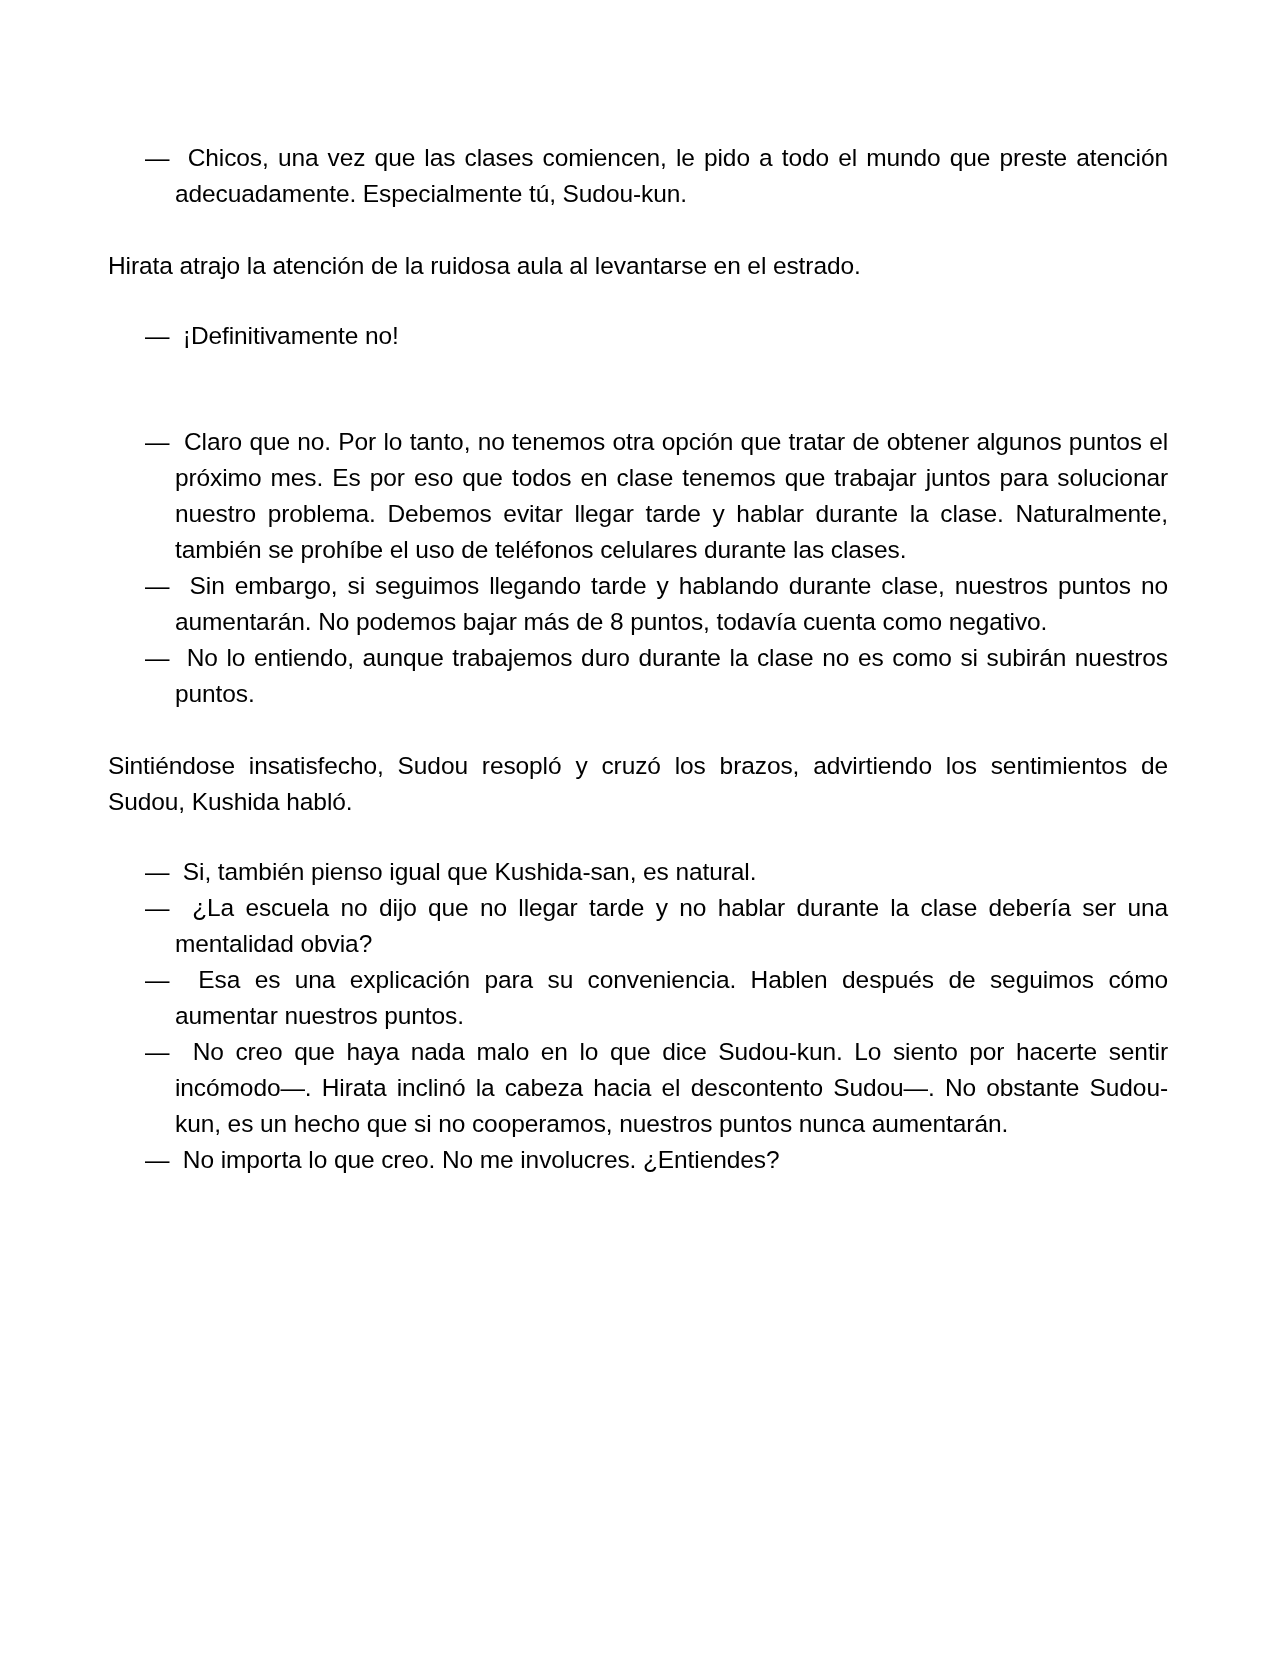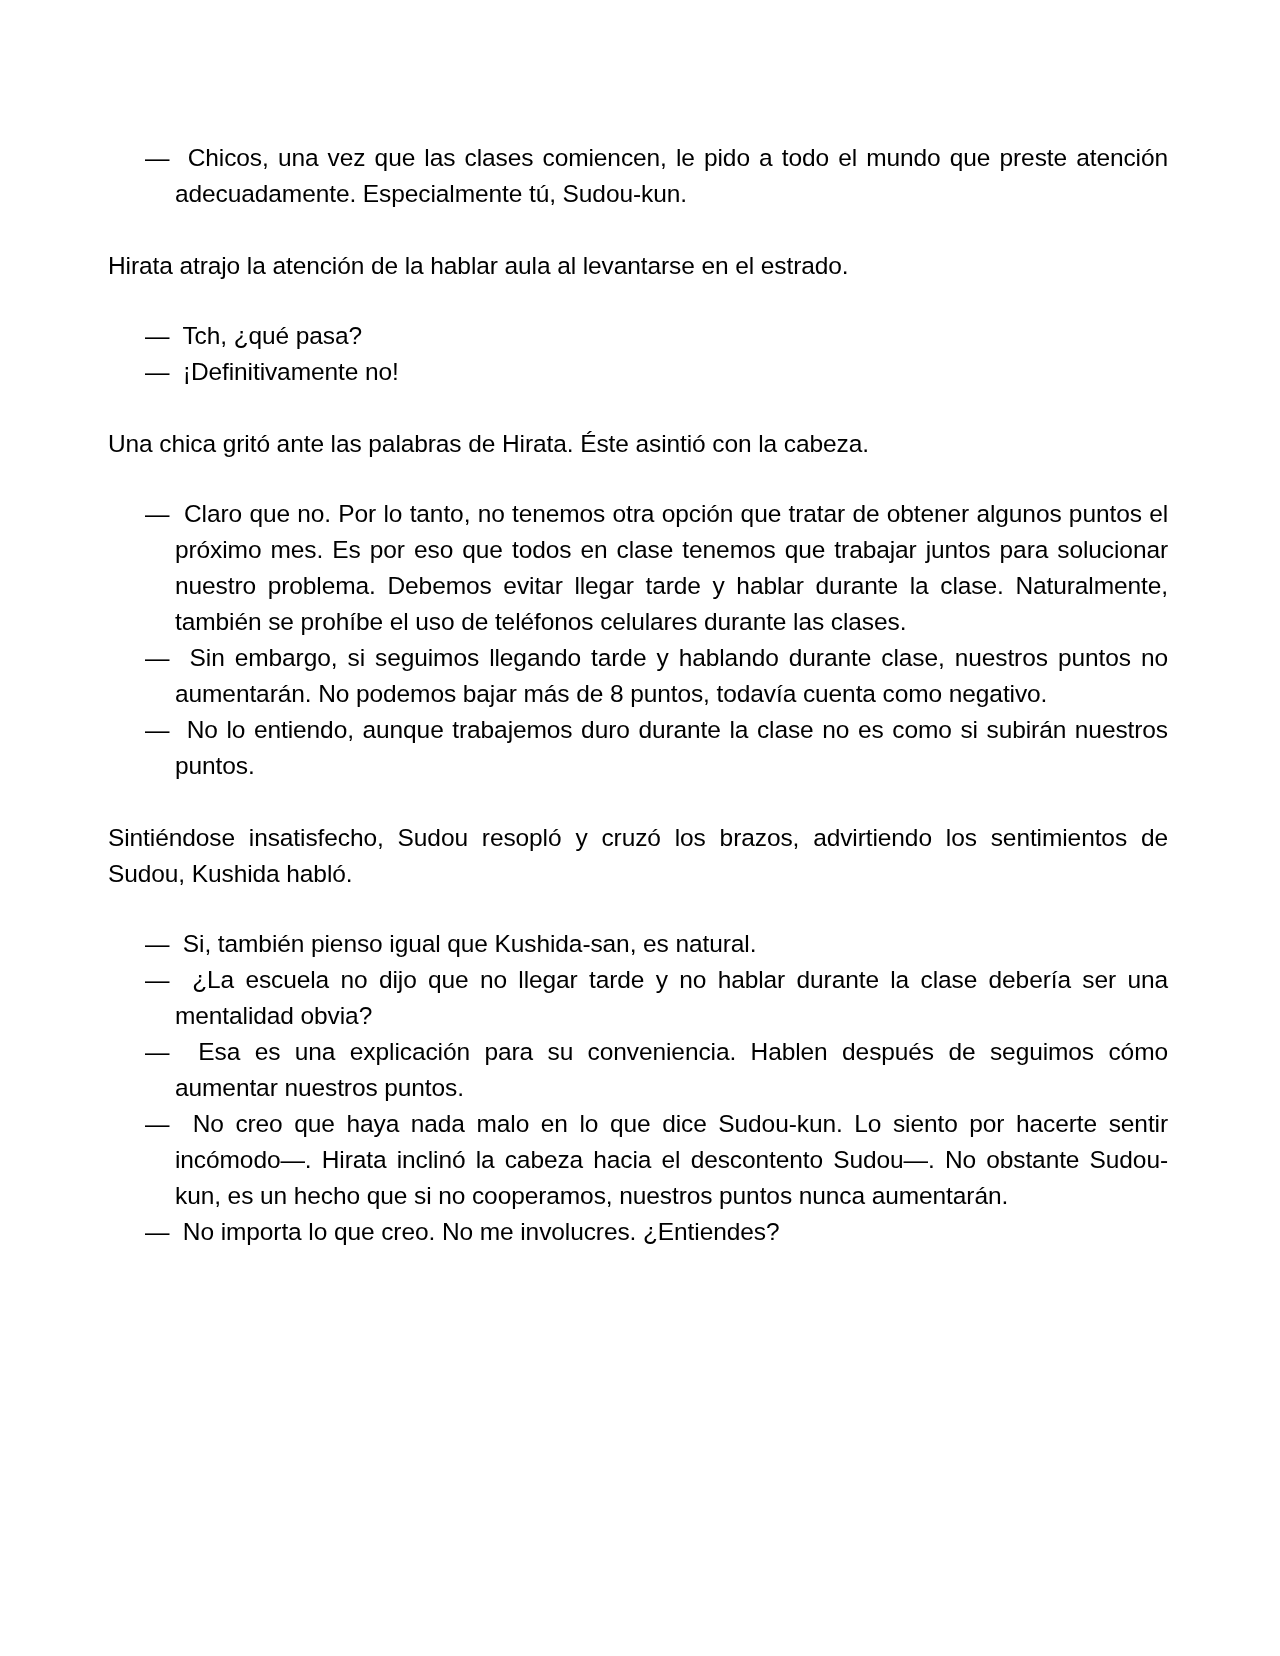--- a/index.html
+++ b/index.html
@@ -71,32 +71,30 @@
 <body>
 
 <div id="page">
 
   <div class="block dialogue">
     <p class="dialogue-line"><span class="dash">—</span><span class="dash">  </span><span>Chicos, una vez que las clases comiencen, le pido a todo el mundo que preste atención adecuadamente. Especialmente tú, Sudou-kun.</span></p>
   </div>
 
   <div class="gap-md"></div>
 
-  <p class="block narration">Hirata atrajo la atención de la hablar aula al levantarse en el estrado.</p>
+  <p class="block narration">Hirata atrajo la atención de la ruidosa aula al levantarse en el estrado.</p>
 
   <div class="gap-sm"></div>
 
   <div class="block dialogue">
-    <p class="dialogue-line"><span class="dash">—</span><span class="dash">  </span><span>Tch, ¿qué pasa?</span></p>
     <p class="dialogue-line"><span class="dash">—</span><span class="dash">  </span><span>¡Definitivamente no!</span></p>
   </div>
 
   <div class="gap-md"></div>
 
-  <p class="block narration">Una chica gritó ante las palabras de Hirata. Éste asintió con la cabeza.</p>
 
   <div class="gap-sm"></div>
 
   <div class="block dialogue">
     <p class="dialogue-line"><span class="dash">—</span><span class="dash">  </span><span>Claro que no. Por lo tanto, no tenemos otra opción que tratar de obtener algunos puntos el próximo mes. Es por eso que todos en clase tenemos que trabajar juntos para solucionar nuestro problema. Debemos evitar llegar tarde y hablar durante la clase. Naturalmente, también se prohíbe el uso de teléfonos celulares durante las clases.</span></p>
     <p class="dialogue-line"><span class="dash">—</span><span class="dash">  </span><span>Sin embargo, si seguimos llegando tarde y hablando durante clase, nuestros puntos no aumentarán. No podemos bajar más de 8 puntos, todavía cuenta como negativo.</span></p>
     <p class="dialogue-line"><span class="dash">—</span><span class="dash">  </span><span>No lo entiendo, aunque trabajemos duro durante la clase no es como si subirán nuestros puntos.</span></p>
   </div>
 
   <div class="gap-md"></div>

